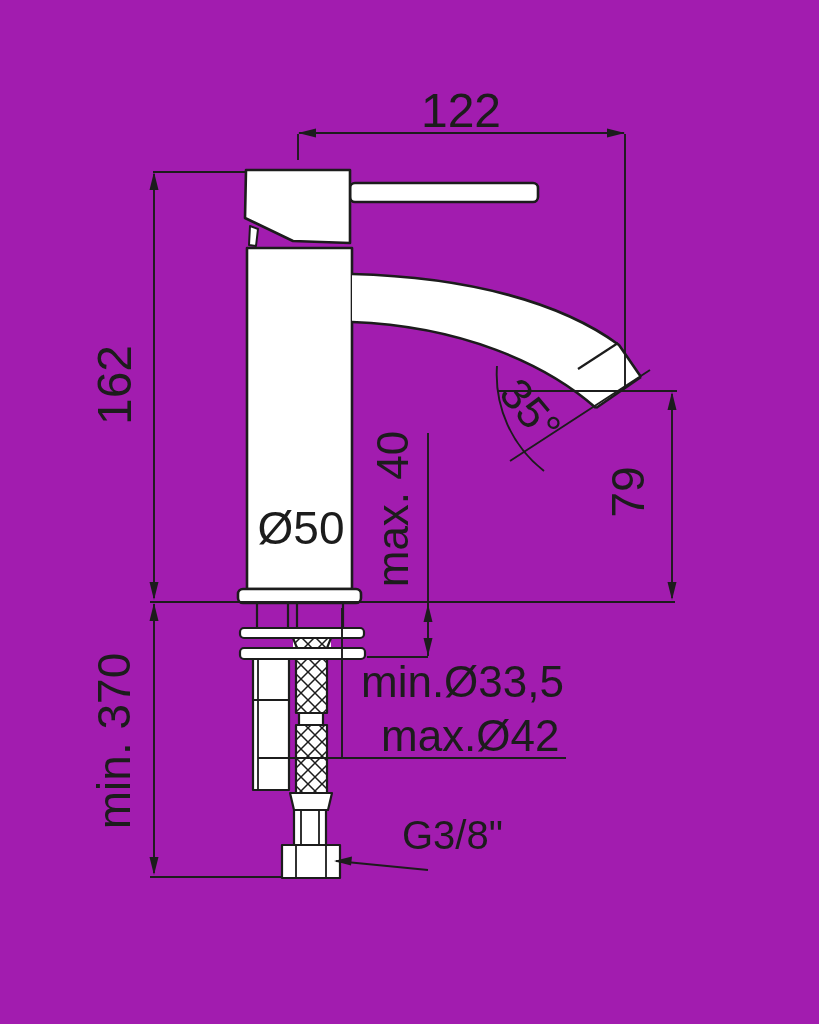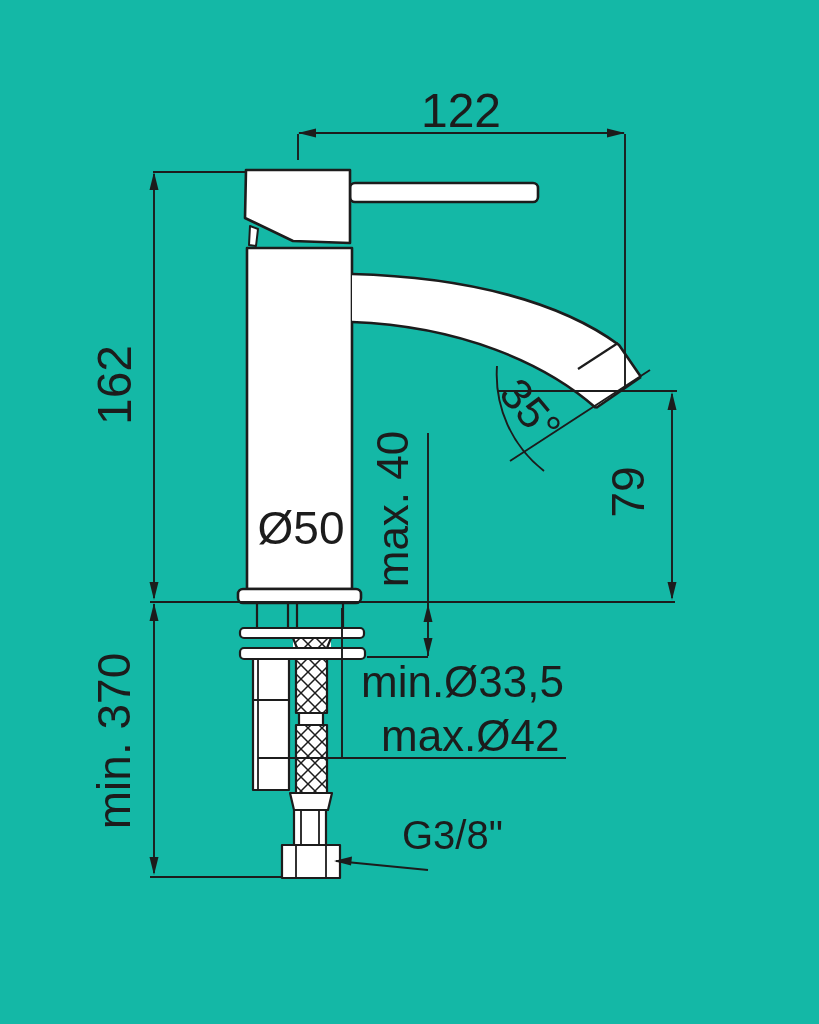--- a/index.html
+++ b/index.html
@@ -1,17 +1,17 @@
 <!DOCTYPE html>
 <html><head>
 <meta charset="utf-8">
 <style>
   html,body{margin:0;padding:0;background:#ffffff;}
   body{width:819px;height:1024px;overflow:hidden;}
-  #stage{width:819px;height:1024px;position:relative;background:#14b8a6;}
+  #stage{width:819px;height:1024px;position:relative;background:#a21caf;}
   svg{display:block;}
   text{font-family:"Liberation Sans","DejaVu Sans",sans-serif;}
   .dimtext{font-size:48px;}
   .dimtext-mid{font-size:46px;}
   .dimtext-sm{font-size:44px;}
   .dimtext-xs{font-size:40px;}
 </style>
 </head>
 <body>
 

